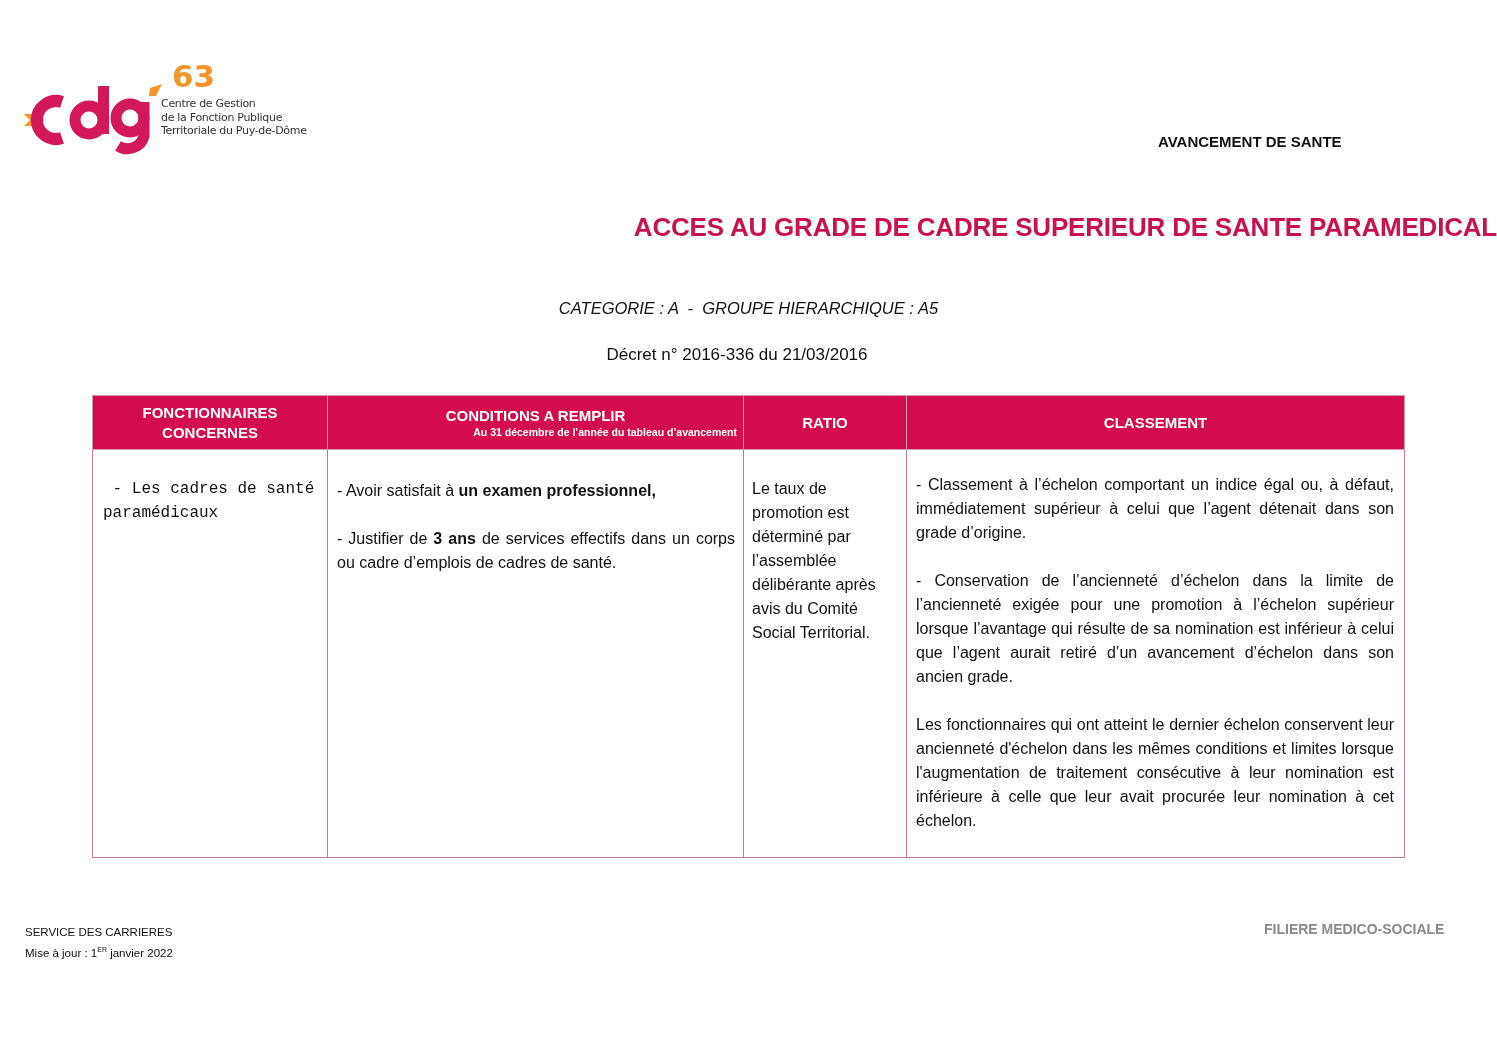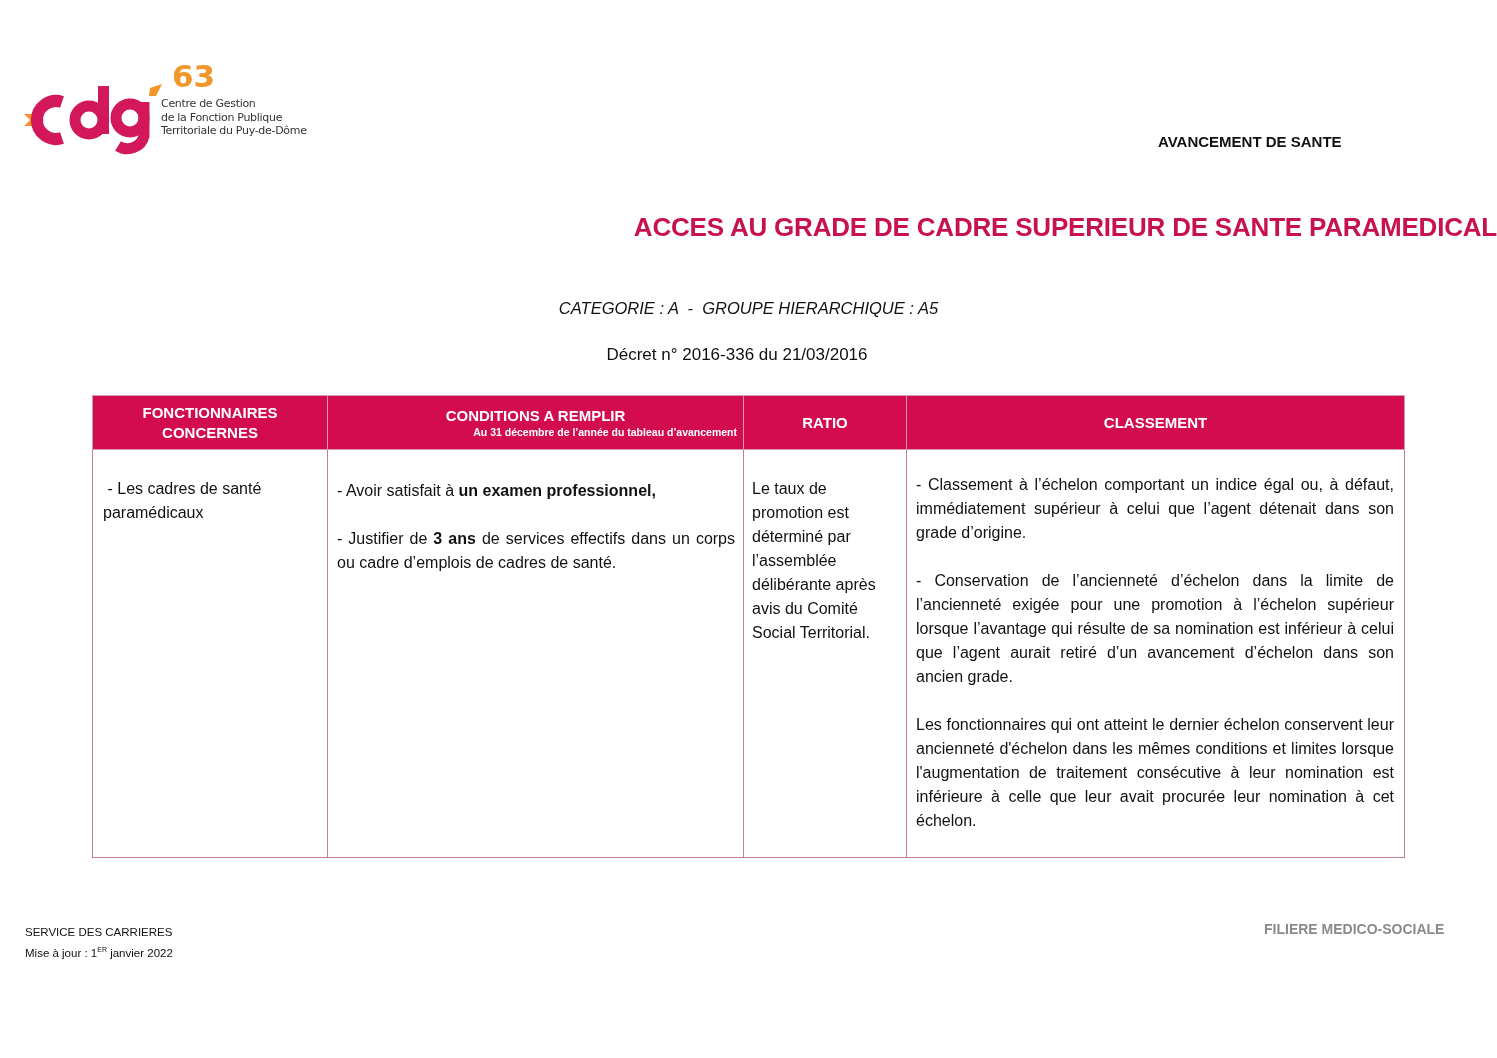--- a/index.html
+++ b/index.html
@@ -38,21 +38,21 @@
   table.grid th {
     background: #d20c4e; color: #fff; font-weight: bold; font-size: 15px;
     line-height: 20px; height: 49px; padding: 2px 6px; text-align: center;
     vertical-align: middle; border: 1px solid #d59ab2;
   }
   table.grid th .sub { display: block; font-size: 10.5px; font-weight: bold; line-height: 13px; text-align: right; }
   table.grid td {
     border: 1.5px solid #c77b9c; vertical-align: top; font-size: 16px;
     line-height: 24px; color: #111; padding: 0;
   }
-  .c1 { padding: 27px 10px 0 10px !important; }
+  .c1 { padding: 27px 10px 0 10px !important; font-family: Liberation Mono, monospace; }
   .c2 { padding: 29px 8px 0 9px !important; text-align: justify; }
   .c3 { padding: 27px 8px 0 8px !important; }
   .c4 { padding: 23px 10px 0 9px !important; text-align: justify; }
   .para { margin: 0 0 24px 0; }
   .c4 .para { text-align: justify; }
   .footer-left {
     position: absolute; left: 25px; top: 923px; font-size: 11.5px; line-height: 18px; color: #111;
   }
   .footer-left sup { font-size: 7px; }
   .footer-right {

